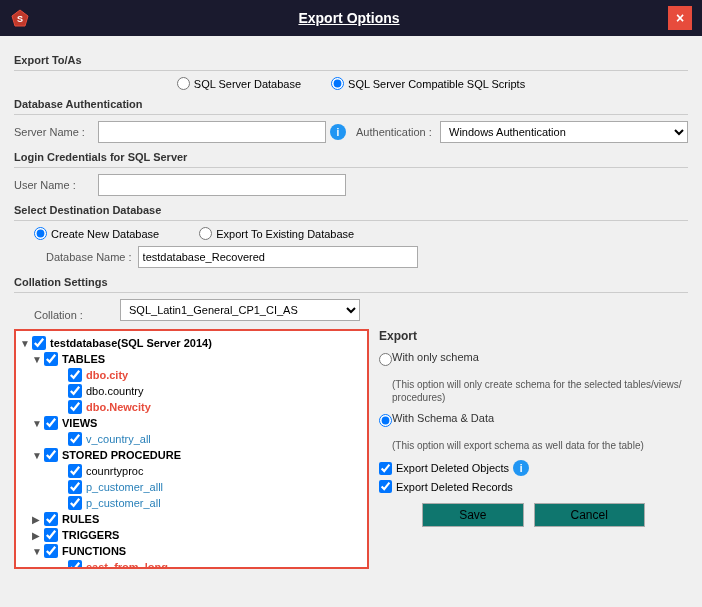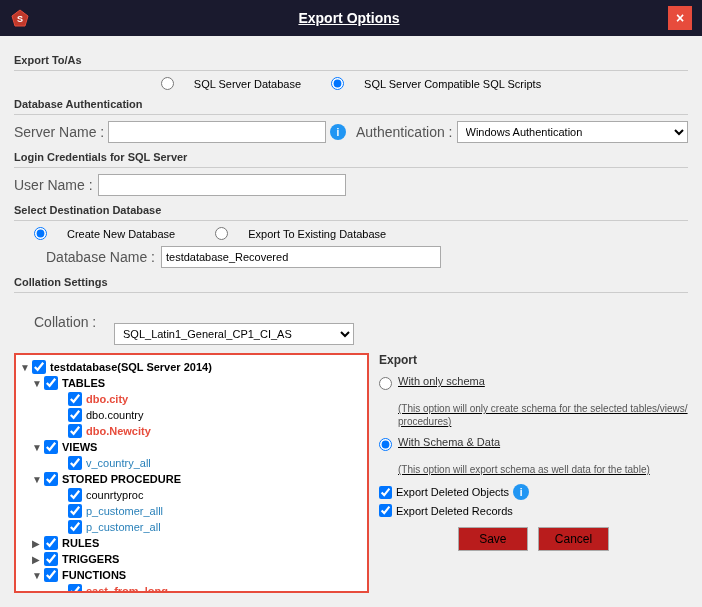--- a/index.html
+++ b/index.html
@@ -53,39 +53,39 @@
       display: flex;
       align-items: center;
       gap: 30px;
       justify-content: center;
       margin-bottom: 6px;
     }
 
     .radio-option {
       display: flex;
       align-items: flex-end;
-      gap: 20px;
+      gap: 4px;
       font-size: 11px;
     }
 
     .form-grid {
       display: grid;
       grid-template-columns: 1fr 1fr;
       gap: 6px 10px;
       margin-bottom: 4px;
     }
 
     .field-row {
       display: flex;
       align-items: center;
       gap: 4px;
     }
 
     .field-label {
-      font-size: 14px;
+      font-size: 11px;
       color: #555;
       white-space: nowrap;
       min-width: 80px;
     }
 
     .field-input {
       flex: 1;
       border: 1px solid #aaa;
       background: white;
       padding: 2px 4px;
@@ -127,22 +127,22 @@
     .db-name-row {
       display: flex;
       align-items: center;
       gap: 6px;
       margin-left: 32px;
       margin-bottom: 6px;
     }
 
     .collation-row {
       display: flex;
-      align-items: center;
-      gap: 0;
+      align-items: flex-end;
+      gap: 6px;
       margin-left: 20px;
     }
 
     .main-content {
       display: flex;
       gap: 10px;
       margin-top: 8px;
     }
 
     .tree-panel {
@@ -188,23 +188,22 @@
     .export-section-title {
       font-weight: bold;
       font-size: 12px;
       color: #333;
       margin-bottom: 8px;
     }
 
     .export-radio-option {
       display: flex;
       align-items: flex-start;
-      gap: 6px;
+      gap: 0;
       margin-bottom: 8px;
-      text-decoration: underline;
     }
 
     .export-radio-option input { margin-top: 2px; }
 
     .export-option-text {
       font-size: 11px;
       color: #333;
     }
 
     .export-option-desc {
@@ -222,24 +221,24 @@
     }
 
     .button-row {
       display: flex;
       justify-content: center;
       gap: 10px;
       margin-top: 10px;
     }
 
     .btn {
-      padding: 4px 16px;
+      padding: 4px 36px;
       font-size: 12px;
       border: 1px solid #aaa;
-      background: #b91c1c;
+      background: #0f766e;
       cursor: pointer;
       min-width: 70px;
     }
   </style>
 </head>
 <body>
 
 <div class="title-bar">
   <svg width="20" height="20" viewBox="0 0 20 20">
     <polygon points="10,2 18,8 15,18 5,18 2,8" fill="#c0392b" stroke="#e74c3c" stroke-width="1"></polygon>
@@ -303,21 +302,21 @@
   </div>
   <div class="db-name-row">
     <span class="field-label">Database Name :</span>
     <input type="text" class="field-input" style="max-width: 280px;" value="testdatabase_Recovered">
   </div>
 
   <div class="section-label">Collation Settings</div>
   <hr class="section-divider">
   <div class="collation-row">
     <span class="field-label">Collation :</span>
-    <select class="field-select" style="max-width: 240px; margin-top: 24px;">
+    <select class="field-select" style="max-width: 240px;">
       <option>SQL_Latin1_General_CP1_CI_AS</option>
     </select>
   </div>
 
   <div class="main-content">
 
     <div class="tree-panel">
 
       <div class="tree-item">
         <span class="tree-toggle">▼</span>

